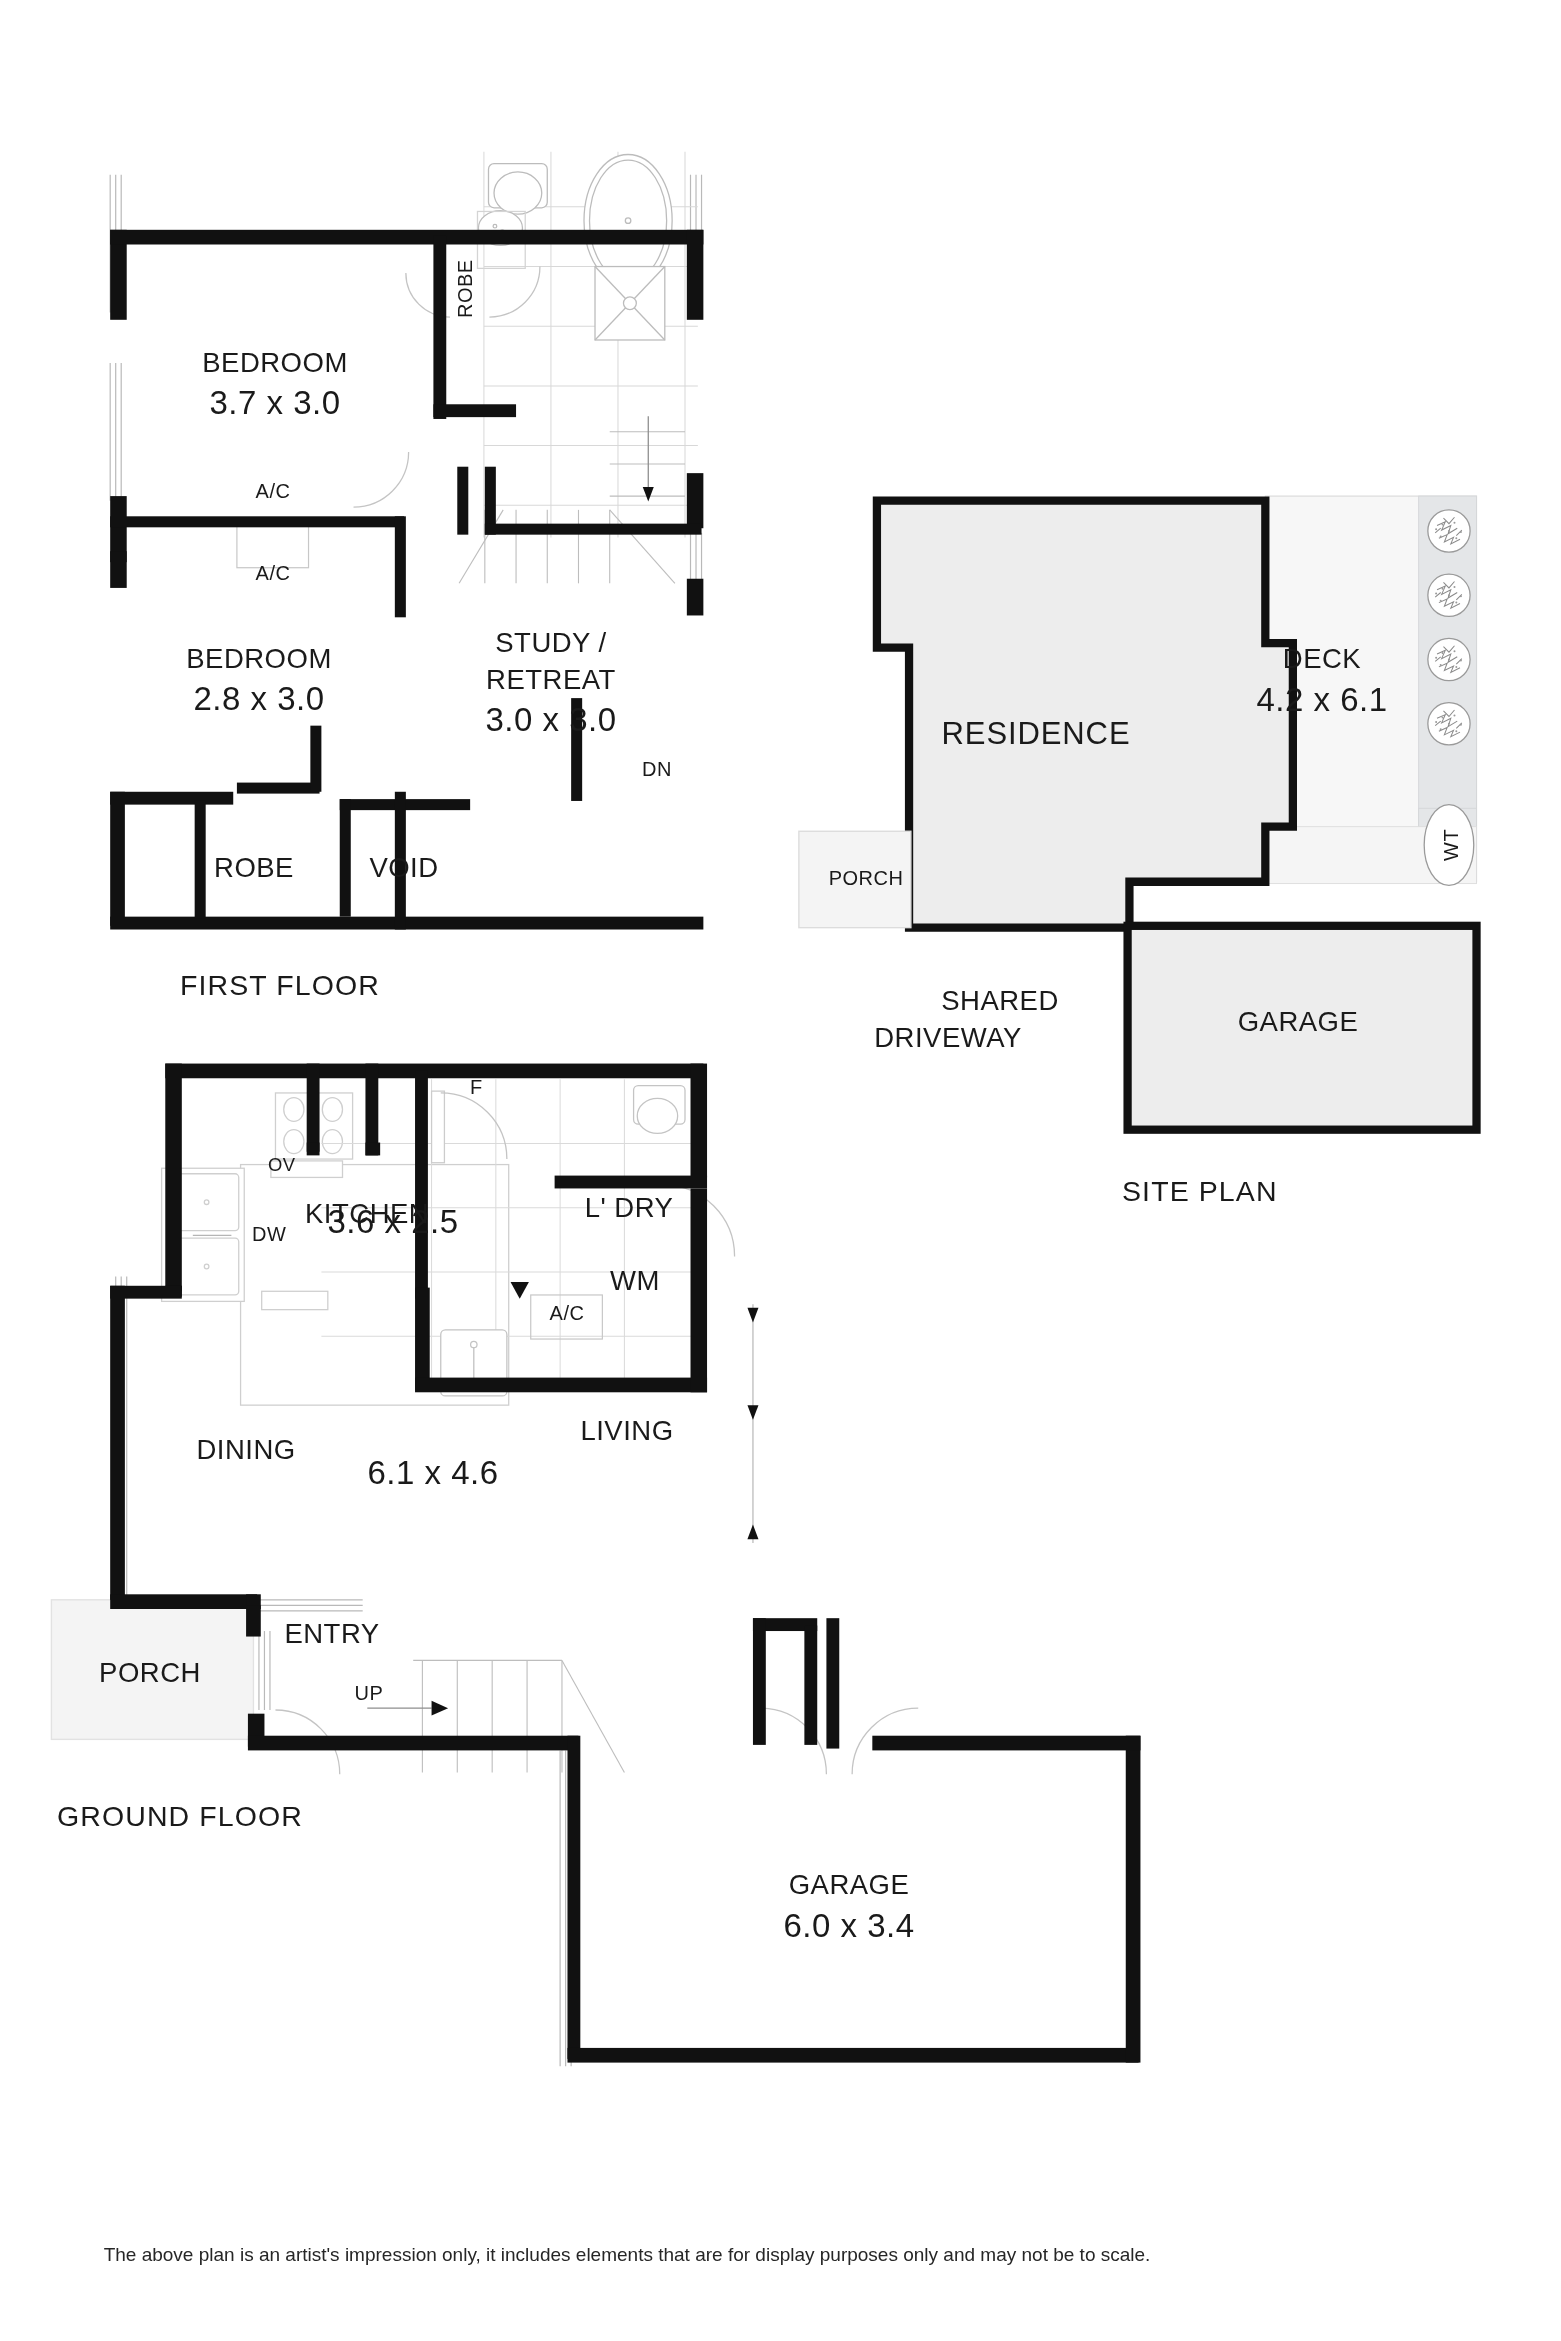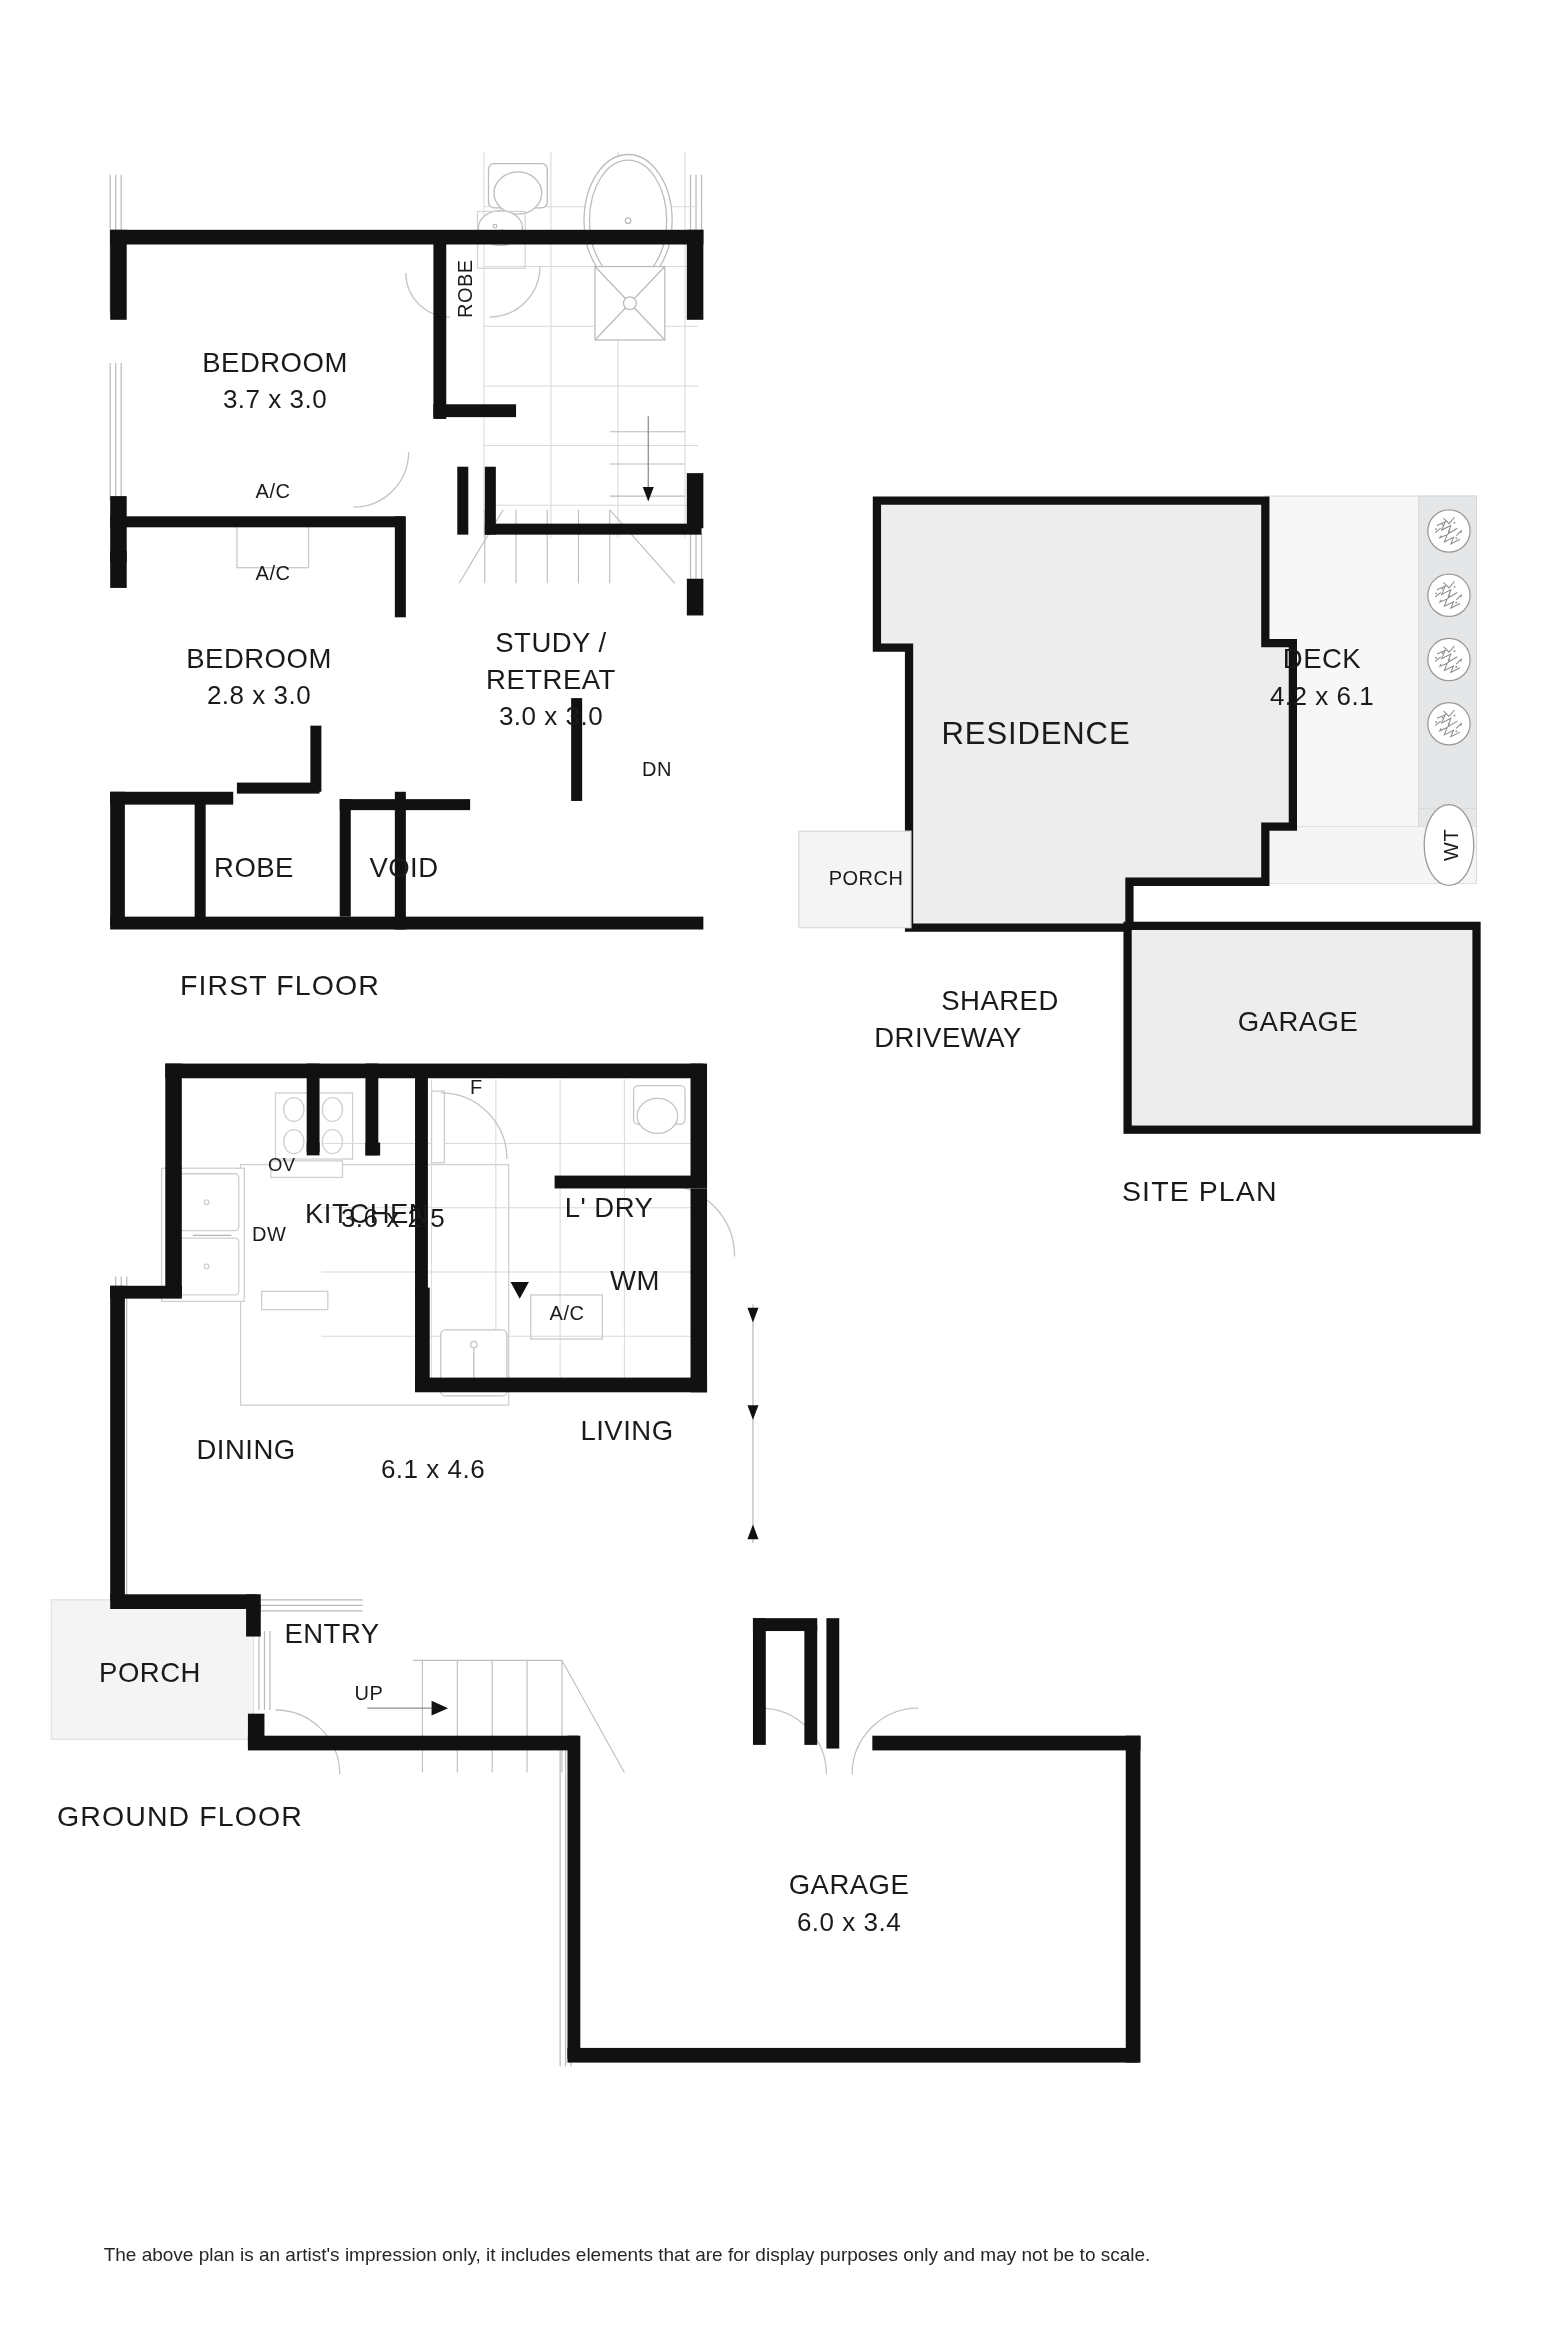--- a/index.html
+++ b/index.html
@@ -6,21 +6,21 @@
   body{
     width:1561px;height:2342px;position:relative;overflow:hidden;
     font-family:"Liberation Sans","DejaVu Sans",sans-serif;
     color:#1a1a1a;
   }
   .stage{position:absolute;left:0;top:0;width:1561px;height:2342px;}
   svg.plan{position:absolute;left:0;top:0;width:1561px;height:2342px;}
 
   .lbl{position:absolute;white-space:nowrap;letter-spacing:0.5px;}
   .room-name{font-size:27.5px;}
-  .room-dim{font-size:26px;}
+  .room-dim{font-size:33px;}
   .small{font-size:20px;}
   .tiny{font-size:18.4px;}
   .floor-title{font-size:28.5px;letter-spacing:1.1px;}
   .site-title{font-size:28.5px;letter-spacing:1.1px;}
   .big-name{font-size:31px;letter-spacing:0.9px;}
   .vert{transform:rotate(-90deg);transform-origin:left top;}
   .ctr{transform:translateX(-50%);}
   .disclaimer{
     position:absolute;left:0;width:1254px;text-align:center;
     font-size:19px;color:#262626;line-height:27.5px;
@@ -321,21 +321,21 @@
   <div class="lbl room-name ctr" style="left:1298px;top:1006px;">GARAGE</div>
   <div class="lbl small vert" style="left:1440px;top:861px;">WT</div>
   <div class="lbl site-title" style="left:1122px;top:1175px;">SITE PLAN</div>
 
   <div class="lbl tiny" style="left:268px;top:1154px;">OV</div>
   <div class="lbl room-name" style="left:305px;top:1164px;margin-top:34px;">KITCHEN</div>
   <div class="lbl room-dim ctr" style="left:393px;top:1203px;">3.6 x 2.5</div>
   <div class="lbl small" style="left:252px;top:1211px;margin-top:12px;">DW</div>
   <div class="lbl small" style="left:470px;top:1076px;">F</div>
 
-  <div class="lbl room-name ctr" style="left:609px;top:1192px;">L' DRY</div>
+  <div class="lbl room-name ctr" style="left:629px;top:1192px;">L' DRY</div>
   <div class="lbl room-name ctr" style="left:635px;top:1265px;">WM</div>
   <div class="lbl small ctr" style="left:567px;top:1302px;">A/C</div>
 
   <div class="lbl room-name ctr" style="left:246px;top:1434px;">DINING</div>
   <div class="lbl room-name ctr" style="left:627px;top:1415px;">LIVING</div>
   <div class="lbl room-dim ctr" style="left:433px;top:1454px;">6.1 x 4.6</div>
 
   <div class="lbl room-name ctr" style="left:150px;top:1657px;">PORCH</div>
   <div class="lbl room-name ctr" style="left:332px;top:1618px;">ENTRY</div>
   <div class="lbl small ctr" style="left:369px;top:1682px;">UP</div>

